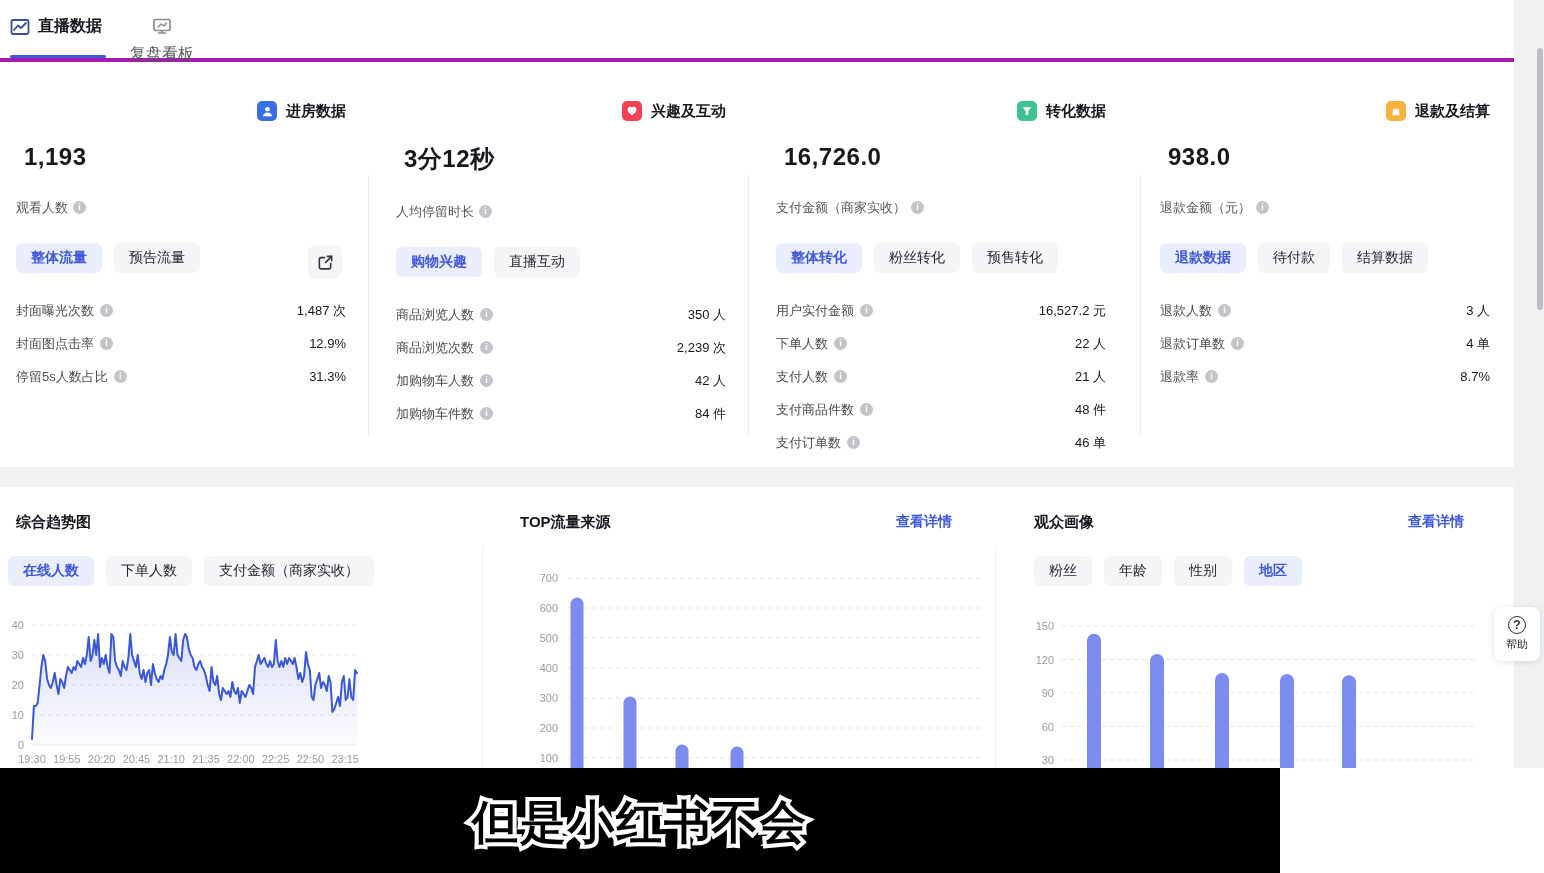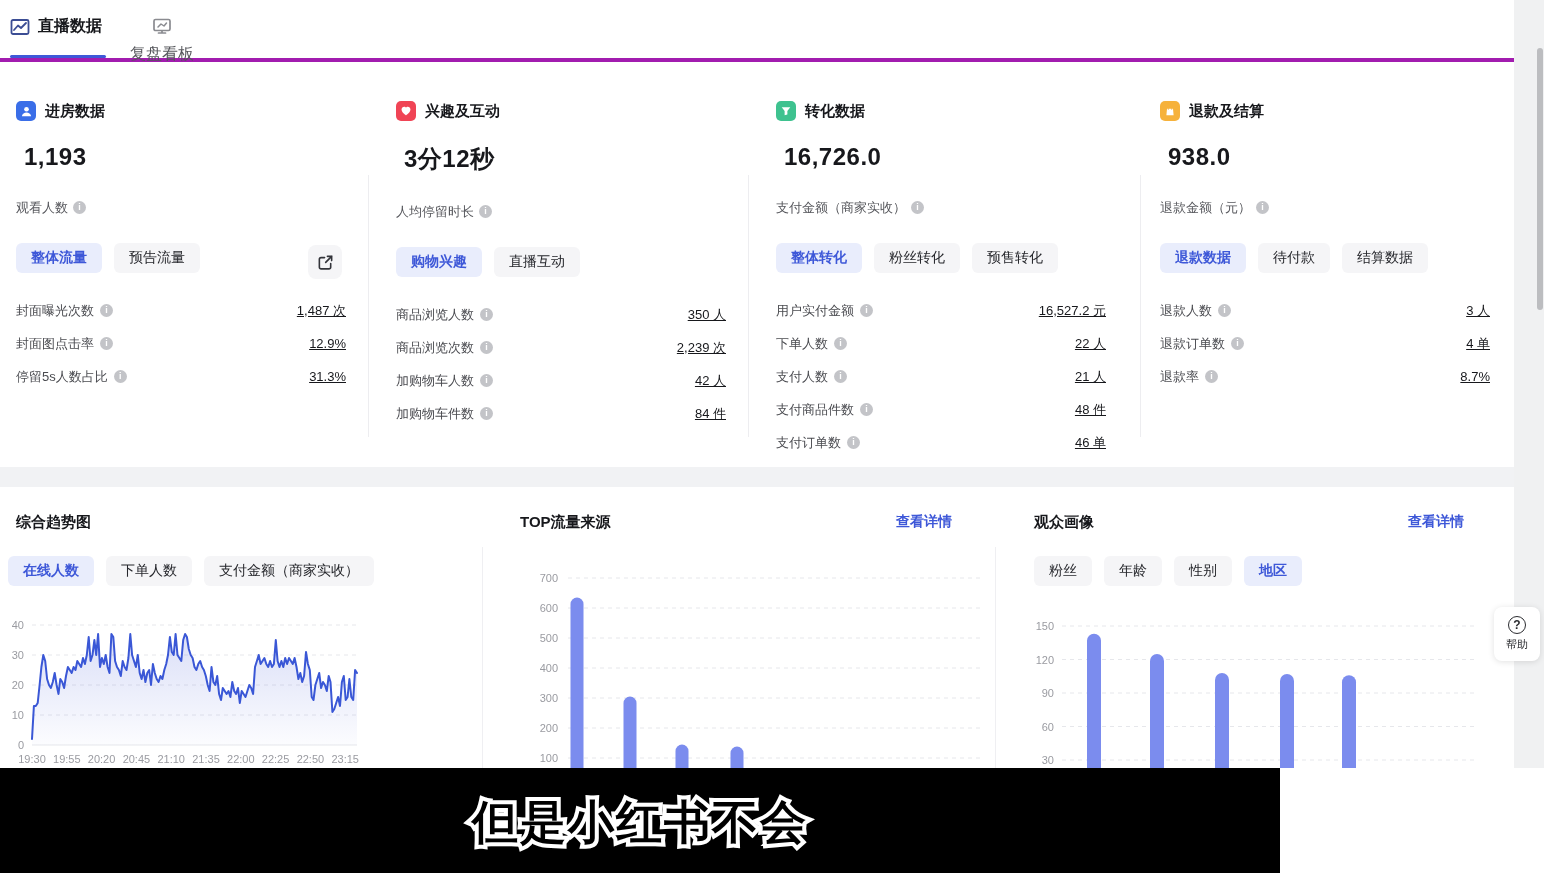--- a/index.html
+++ b/index.html
@@ -12,33 +12,33 @@
   .tab { position:absolute; top:16px; display:flex; align-items:center; gap:8px; font-size:16px; cursor:pointer; }
   .tab-live { left:10px; font-weight:bold; color:#17181c; }
   .tab-review { left:130px; color:#55565b;flex-direction:column; }
   .tab-underline { position:absolute; left:10px; bottom:0; width:96px; height:3px; background:#3e58d8; border-radius:2px; }
 
   
   .stats { position:absolute; left:0; top:63px; width:1514px; height:404px; background:#fff; }
   .col { position:absolute; top:37px; width:330px; }
   .col1 { left:16px; } .col2 { left:396px; } .col3 { left:776px; } .col4 { left:1160px; }
   .vdiv { position:absolute; top:112px; width:1px; height:262px; background:#ededf0; }
-  .card-head { display:flex; align-items:center; gap:9px; height:22px; }
+  .card-head { display:flex; align-items:center; gap:9px; height:22px;justify-content:flex-end; }
   .card-icon { width:20px; height:20px; border-radius:5px; display:flex; align-items:center; justify-content:center; flex:none; }
   .card-title { font-size:15px; font-weight:bold; color:#17181c; }
   .big-num { margin-top:21px; font-size:24px; font-weight:bold; color:#17181c; letter-spacing:.5px;margin-left:8px; }
   .sub-label { margin-top:28px; font-size:13px; color:#55565b; display:flex; align-items:center; gap:5px; height:17px; }
   .i-icon { width:13px; height:13px; border-radius:50%; background:#c3c4c8; color:#fff; font-size:9px; line-height:13px; text-align:center; font-weight:bold; display:inline-block; flex:none; cursor:pointer; }
   .pill-row { margin-top:27px; display:flex; gap:12px; }
   .pill { height:30px; padding:0 15px; border-radius:6px; background:#f5f5f7; color:#25262b; font-size:14px; display:flex; align-items:center; cursor:pointer; white-space:nowrap; }
   .pill.active { background:#e9edfc; color:#3e58d8; font-weight:bold; }
   .metrics { margin-top:21px; }
   .m-row { height:33px; display:flex; align-items:center; justify-content:space-between; }
   .m-label { font-size:13px; color:#4a4b50; display:flex; align-items:center; gap:6px; }
-  .m-value { font-size:13px; color:#17181c;text-decoration:underline; }
+  .m-value { font-size:13px; color:#17181c; }
   .export-btn { position:absolute; left:292px; top:145px; width:34px; height:34px; border-radius:8px; background:#f5f5f7; display:flex; align-items:center; justify-content:center; cursor:pointer; }
 
   
   .gap-band { position:absolute; left:0; top:467px; width:1544px; height:20px; background:#f1f2f4; }
 
   
   .charts { position:absolute; left:0; top:487px; width:1514px; height:281px; background:#fff; overflow:hidden; }
   .sec-title { position:absolute; top:26px; font-size:15px; font-weight:bold; color:#17181c; }
   .detail-link { position:absolute; top:26px; font-size:14px; color:#3e58d8; font-weight:bold; cursor:pointer; }
   .charts .pill-row { position:absolute; margin:0; }

